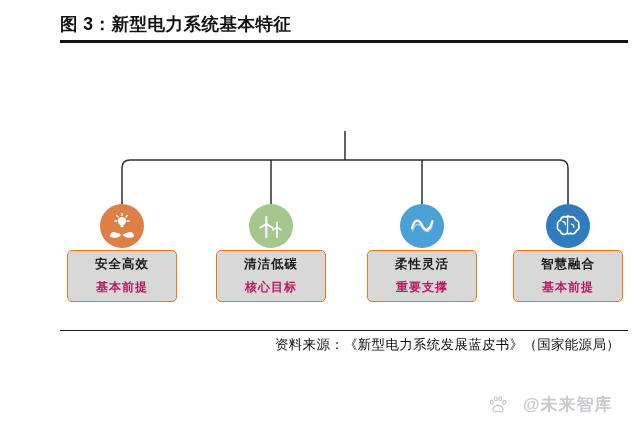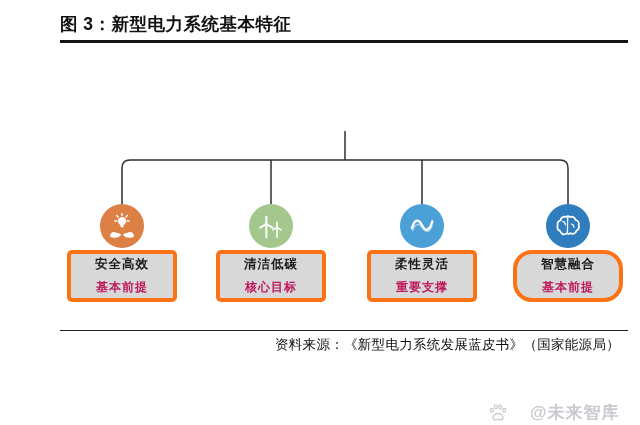--- a/index.html
+++ b/index.html
@@ -28,42 +28,41 @@
     position:absolute;top:204px;width:44px;height:44px;border-radius:50%;
     display:flex;align-items:center;justify-content:center;
   }
   .icon-circle svg{width:32px;height:32px;display:block;}
   .ic-0{left:100px;background:#DC8045;}
   .ic-1{left:249px;background:#A3C78D;}
   .ic-2{left:400px;background:#4BA0D8;}
   .ic-3{left:546px;background:#2F7CBF;}
   .branch-card{
     position:absolute;top:250px;width:110px;height:52px;
-    background:#d8d8d8;border:4px solid #f97316;border-radius:5px;
+    background:#d8d8d8;border:1px solid #f97316;border-radius:5px;
     box-sizing:border-box;
     display:flex;flex-direction:column;align-items:center;justify-content:center;gap:6px;
     font-family:"Liberation Serif","DejaVu Serif",serif;
   }
-  .bc-0{left:67px;} .bc-1{left:216px;} .bc-2{left:367px;align-items:center;} .bc-3{left:513px;border-radius:19px;}
+  .bc-0{left:67px;} .bc-1{left:216px;} .bc-2{left:367px;align-items:center;} .bc-3{left:513px;}
   .branch-label{font-size:12.5px;font-weight:bold;color:#1a1a1a;letter-spacing:1px;}
   .branch-tag{font-size:12px;font-weight:bold;color:#be185d;letter-spacing:1px;}
   
   .source-rule{
     position:absolute;left:60px;top:330px;width:568px;height:0;
     border-top:1.5px solid #1c1c1c;
   }
   .source-text{
     position:absolute;left:60px;top:336px;width:560px;
     font-size:13.5px;color:#0f0f0f;letter-spacing:0.3px;text-align:right;
   }
   .watermark{
     position:absolute;left:486px;top:390px;height:28px;
-    display:flex;align-items:center;gap:20px;
+    display:flex;align-items:center;gap:13px;
     color:#c9c9cf;
-    margin-top:8px;
   }
   .watermark svg{width:24px;height:24px;display:block;}
   .watermark-text{
     font-size:17px;letter-spacing:1px;color:#c9c9cf;font-weight:bold;
     font-family:"Liberation Sans","DejaVu Sans",sans-serif;
   }
 </style>
 </head>
 <body>
 

